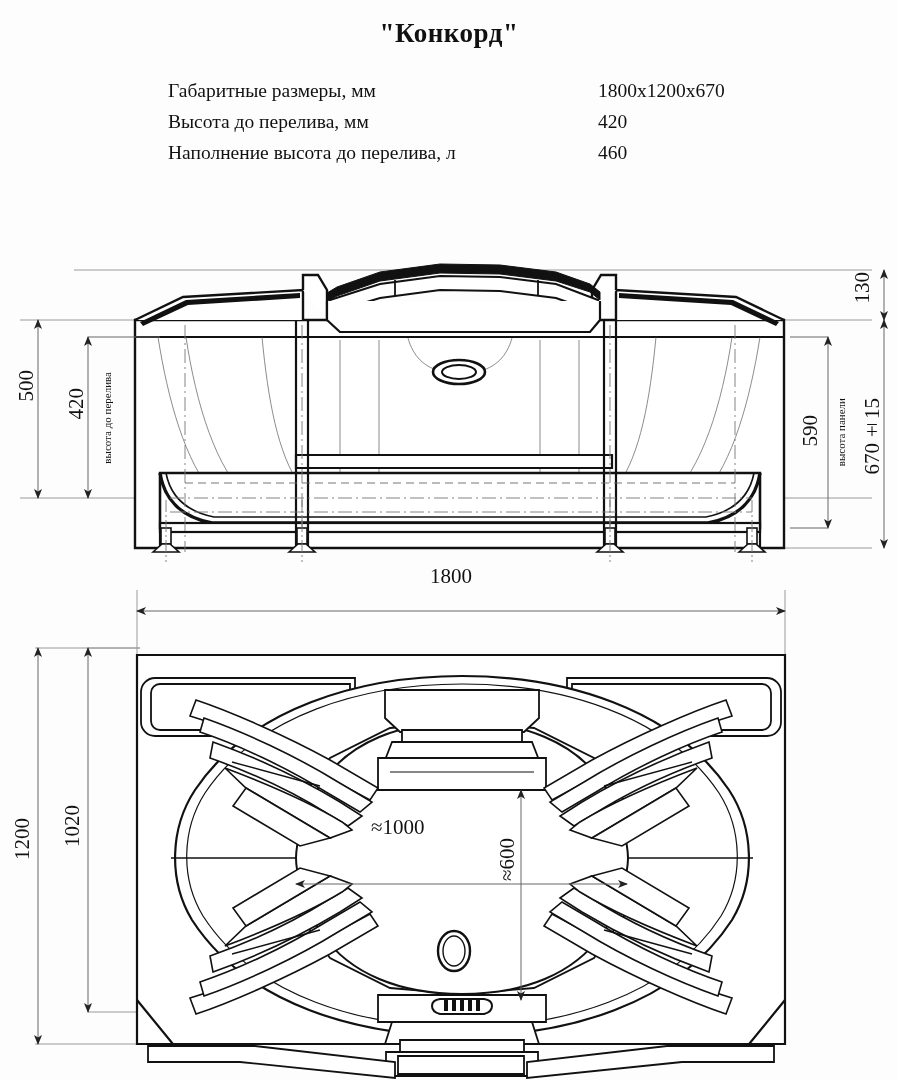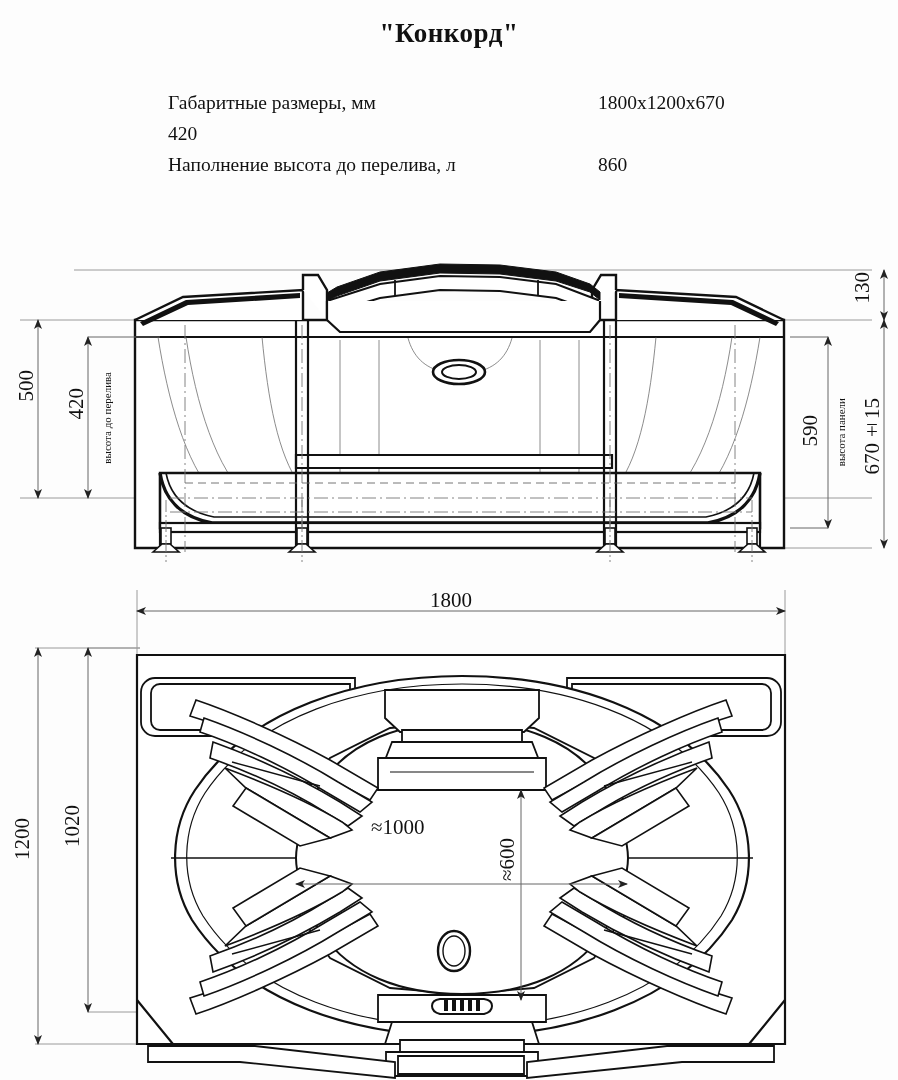--- a/index.html
+++ b/index.html
@@ -10,21 +10,21 @@
     color:#111;
   }
   #sheet{position:absolute;left:0;top:0;width:898px;height:1080px;}
 
   
   .title{
     position:absolute;top:18px;left:0;width:898px;text-align:center;
     font-size:27px;font-weight:bold;letter-spacing:.5px;
   }
   .spec-table{
-    position:absolute;left:168px;top:92px;width:640px;
+    position:absolute;left:168px;top:80px;width:640px;
   }
   .spec-row{display:flex;align-items:baseline;margin-bottom:9px;}
   .spec-label{width:430px;font-size:19.5px;white-space:nowrap;}
   .spec-value{font-size:19.5px;white-space:nowrap;text-align:right;}
 
   
   .dim{
     position:absolute;font-size:21px;font-family:"Liberation Serif","DejaVu Serif",serif;
     color:#111;white-space:nowrap;line-height:1;
   }
@@ -38,25 +38,26 @@
 <div id="sheet">
 
   <div class="title">"Конкорд"</div>
 
   <div class="spec-table">
     <div class="spec-row">
       <div class="spec-label">Габаритные размеры, мм</div>
       <div class="spec-value">1800x1200x670</div>
     </div>
     <div class="spec-row">
+      <div class="spec-label">Высота до перелива, мм</div>
       <div class="spec-value">420</div>
     </div>
     <div class="spec-row">
       <div class="spec-label">Наполнение высота до перелива, л</div>
-      <div class="spec-value">860</div>
+      <div class="spec-value">460</div>
     </div>
   </div>
 
   <svg width="898" height="1080" viewBox="0 0 898 1080">
     <defs>
       <marker id="ar" markerWidth="10" markerHeight="8" refX="9" refY="4" orient="auto">
         <path d="M0,0 L10,4 L0,8 L2.6,4 Z" fill="#222"></path>
       </marker>
       <marker id="arS" markerWidth="10" markerHeight="8" refX="1" refY="4" orient="auto">
         <path d="M10,0 L0,4 L10,8 L7.4,4 Z" fill="#222"></path>
@@ -334,21 +335,21 @@
 
   <div class="dim vert" style="left:16px;top:370px;">500</div>
   <div class="dim vert" style="left:66px;top:388px;">420</div>
   <div class="dim vert-small" style="left:102px;top:372px;">высота до перелива</div>
 
   <div class="dim vert" style="left:852px;top:272px;">130</div>
   <div class="dim vert" style="left:800px;top:415px;">590</div>
   <div class="dim vert-small" style="left:836px;top:398px;">высота панели</div>
   <div class="dim vert" style="left:862px;top:398px;">670±15</div>
 
-  <div class="dim" style="left:430px;top:590px;">1800</div>
+  <div class="dim" style="left:430px;top:566px;">1800</div>
   <div class="dim vert" style="left:12px;top:818px;">1200</div>
   <div class="dim vert" style="left:62px;top:805px;">1020</div>
   <div class="dim" style="left:371px;top:817px;">≈1000</div>
   <div class="dim vert" style="left:497px;top:838px;">≈600</div>
 
   <svg width="898" height="1080" viewBox="0 0 898 1080" style="pointer-events:none">
     <g stroke="#666" stroke-width="1" fill="none">
       <line x1="296" y1="884" x2="627" y2="884" marker-start="url(#arS)" marker-end="url(#ar)"></line>
       <line x1="521" y1="790" x2="521" y2="1000" marker-start="url(#arS)" marker-end="url(#ar)"></line>
     </g>

